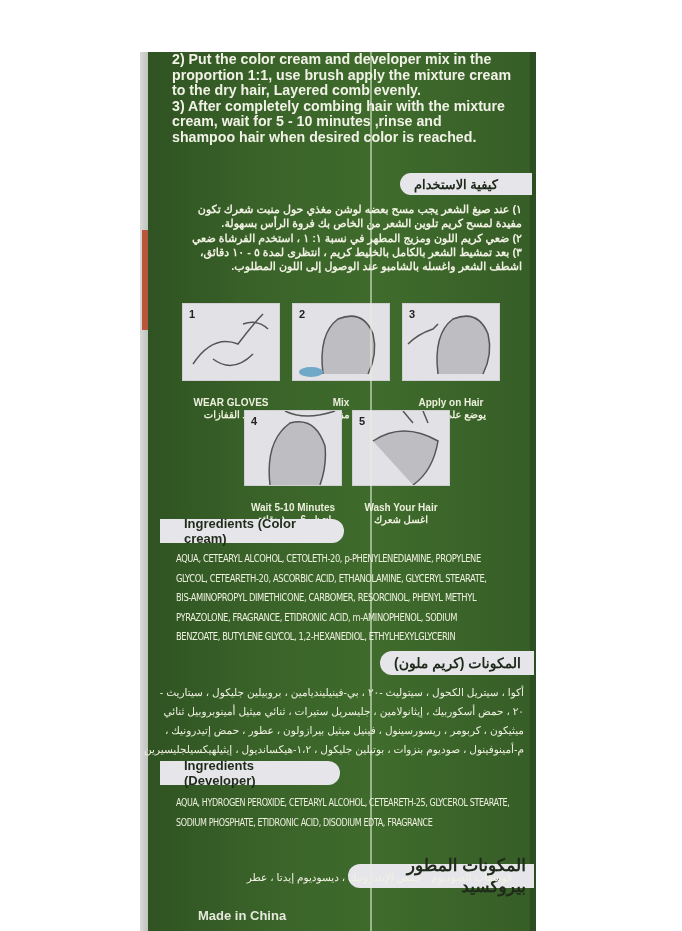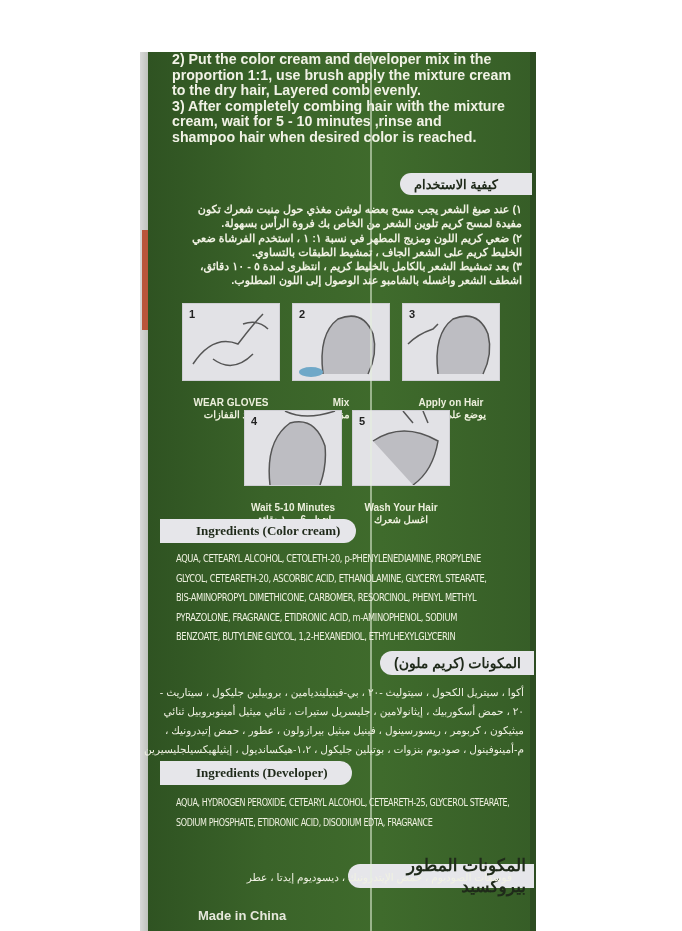--- a/index.html
+++ b/index.html
@@ -6,21 +6,21 @@
   body { width:682px; height:931px; background:#ffffff; position:relative; overflow:hidden; font-family:"Liberation Sans", sans-serif; }
   .box { position:absolute; left:148px; top:52px; width:388px; height:879px; background:linear-gradient(90deg,#2f5322 0%,#3a6329 30%,#3f6b2c 60%,#365d27 100%); }
   .leftedge { position:absolute; left:140px; top:52px; width:10px; height:879px; background:linear-gradient(90deg,#d9d9d9,#b9bdb6); }
   .redtab { position:absolute; left:142px; top:230px; width:8px; height:100px; background:#b9553b; }
   .rightedge { position:absolute; left:530px; top:52px; width:6px; height:879px; background:#2d4d22; }
   .crease { position:absolute; left:370px; top:52px; width:2px; height:879px; background:rgba(230,240,220,0.55); }
   .en-instr { position:absolute; left:172px; top:52px; width:360px; color:#f1f2e6; font-weight:bold; font-size:14.2px; line-height:15.5px; }
   .en-instr div { white-space:nowrap; }
   .pill { position:absolute; background:#e6e6ea; border-radius:0 14px 14px 0; height:24px; color:#1f2a1a; font-weight:bold; display:flex; align-items:center; }
   .pill-ar { border-radius:14px 0 0 14px; justify-content:flex-end; padding-right:8px; padding-left:14px; direction:rtl; font-size:13px; }
-  .pill-en { padding-left:36px; padding-right:14px; font-size:13px; font-family:Liberation Serif, serif; }
+  .pill-en { padding-left:24px; padding-right:14px; font-size:13px; font-family:Liberation Sans, sans-serif; }
   .ar-text { position:absolute; color:#f0f1e3; font-size:11px; line-height:14.3px; direction:rtl; text-align:right; font-weight:bold; }
   .ar-text div { white-space:nowrap; }
   .step { position:absolute; text-align:center; color:#ecefdc; font-weight:bold; font-size:10px; line-height:12px; }
   .step .img { background:#e2e2e6; border:1px solid #cfcfd4; position:relative; overflow:hidden; }
   .step .num { position:absolute; left:6px; top:4px; color:#222; font-size:11px; font-weight:bold; }
   .step .lbl { margin-top:16px; }
   .ingr { position:absolute; left:176px; color:#eef0df; font-size:10.8px; line-height:19.5px; font-family:"DejaVu Sans", sans-serif; letter-spacing:-0.45px; font-stretch:condensed; transform:scaleX(0.86); transform-origin:left top; }
   .ingr div { white-space:nowrap; }
   .ingr2 { line-height:20px; font-size:10.4px; }
   .made { position:absolute; left:198px; top:908px; color:#e6e8dc; font-weight:bold; font-size:13px; }
@@ -44,21 +44,20 @@
 </div>
 
 <div class="pill pill-ar" style="left:400px; top:173px; width:110px; height:22px;">
   <span>كيفية الاستخدام</span>
 </div>
 
 <div class="ar-text" style="left:170px; top:202px; width:352px;">
   <div>١)  عند صبغ الشعر يجب مسح بعضه لوشن مغذي حول  منبت شعرك تكون</div>
   <div>مفيدة لمسح كريم تلوين الشعر من الخاص بك فروة الرأس بسهولة.</div>
   <div>٢) ضعي كريم اللون ومزيج المطهر في نسبة ١: ١ ،  استخدم الفرشاة ضعي</div>
-  <div>الخليط كريم على الشعر الجاف ، تمشيط الطبقات بالتساوي.</div>
   <div>٣) بعد تمشيط الشعر بالكامل بالخليط كريم ، انتظرى لمدة ٥ - ١٠ دقائق،</div>
   <div>اشطف الشعر واغسله بالشامبو عند الوصول  إلى اللون المطلوب.</div>
 </div>
 
 <div class="step" style="left:182px; top:303px; width:98px;">
   <div class="img" style="height:76px;">
     <span class="num">1</span>
     <svg width="98" height="76" viewBox="0 0 98 76">
         <path d="M10 60 Q30 30 55 40 Q70 20 80 10 M30 55 Q50 70 70 50 M60 20 Q75 15 85 25" stroke="#555" stroke-width="1.5" fill="none"></path>
       </svg>

